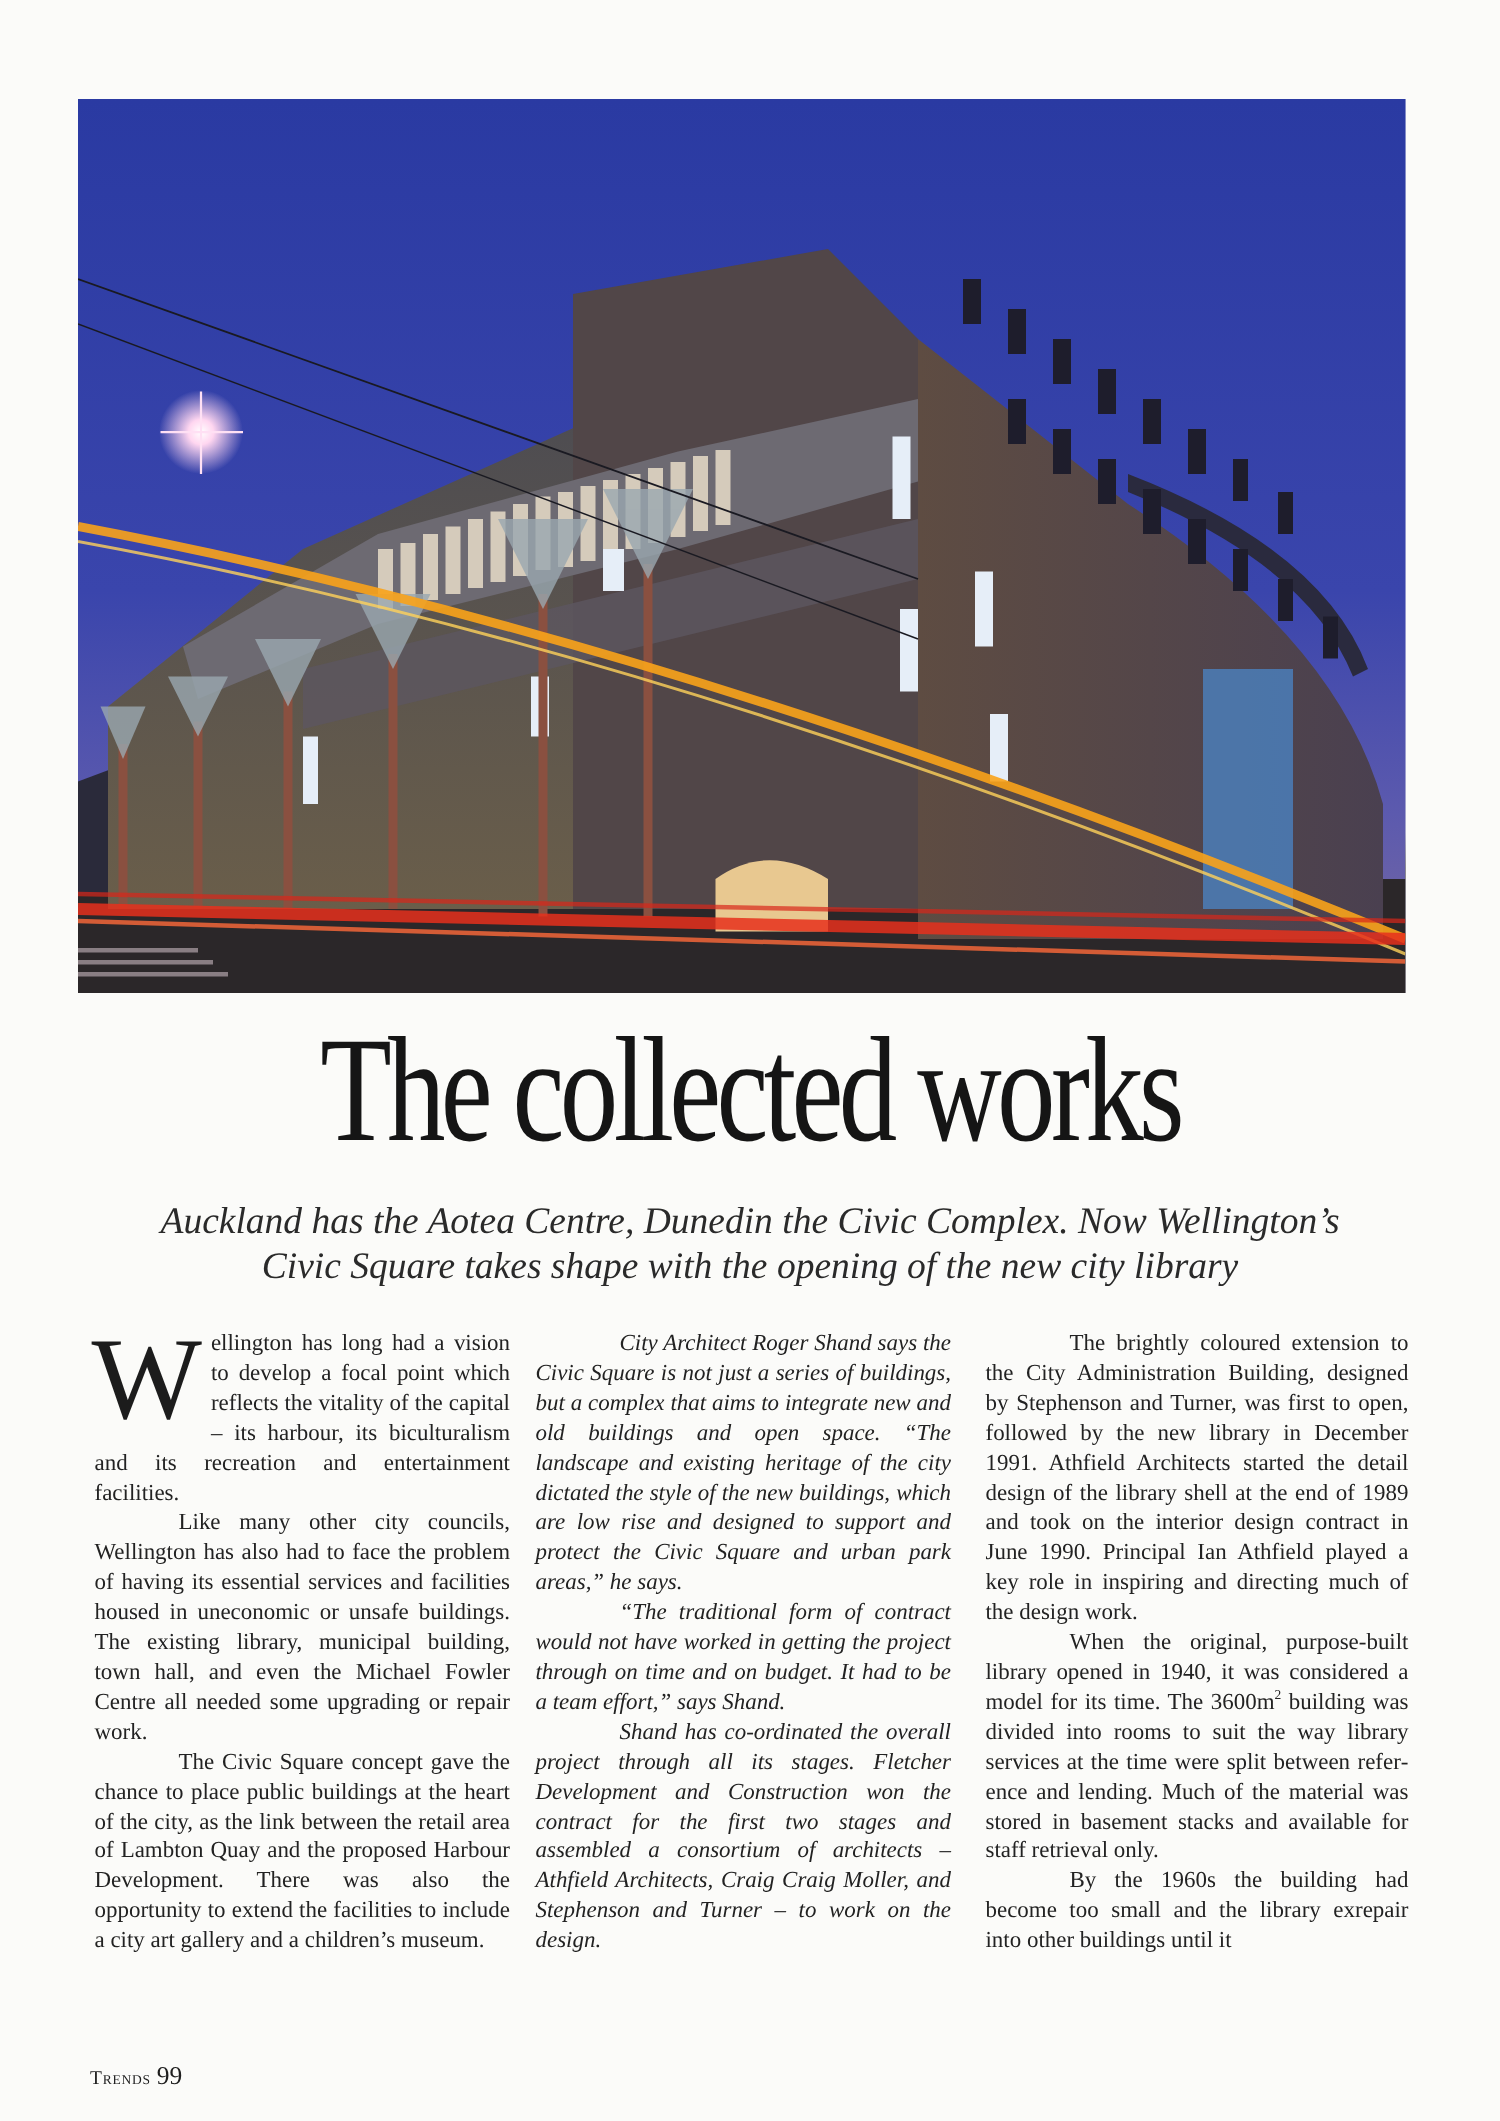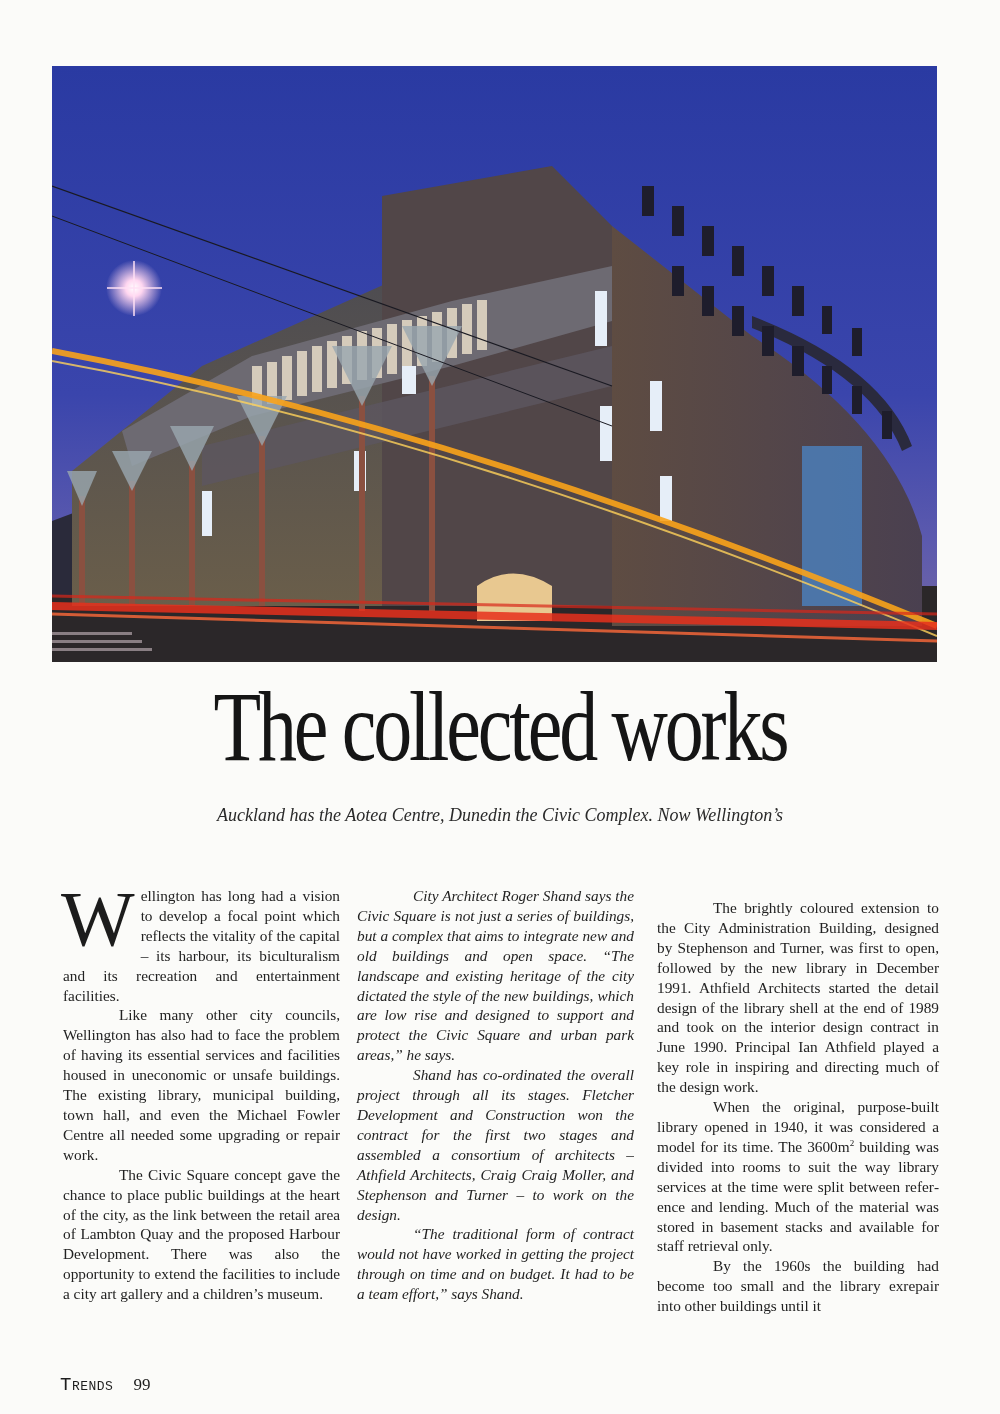--- a/index.html
+++ b/index.html
@@ -20,45 +20,45 @@
     .headline {
       position: absolute; left: 0; top: 672px; width: 1000px; text-align: center;
       font-family: "Liberation Serif", "DejaVu Serif", serif;
       font-size: 100px; line-height: 110px; letter-spacing: -4px;
       transform: scaleX(0.78); transform-origin: 50% 0;
       color: #151515; font-weight: normal;
     }
     .deck {
       position: absolute; left: 60px; top: 800px; width: 880px; text-align: center;
       font-family: "Liberation Serif", "DejaVu Serif", serif;
-      font-style: italic; font-size: 18px; line-height: 30px; color: #2a2a2a;
+      font-style: italic; font-size: 25px; line-height: 30px; color: #2a2a2a;
     }
     
     .col {
       position: absolute; top: 886px; width: 277px;
       font-size: 15.3px; line-height: 19.9px; text-align: justify;
       hyphens: manual; color: #222;
     }
     .col p { margin: 0; text-indent: 56px; }
     .col p.first { text-indent: 0; }
     .col1 { left: 63px; }
     .col2 { left: 357px; font-style: italic; }
-    .col3 { left: 657px; width: 282px; margin-top: 12px; }
+    .col3 { left: 657px; width: 282px; }
     .dropcap {
       float: left; font-size: 78px; line-height: 62px; margin: 2px 6px -4px -2px;
       color: #1c1c1c; font-family: "Liberation Serif", "DejaVu Serif", serif;
     }
     sup { font-size: 9px; line-height: 0; }
     
     .folio {
       position: absolute; left: 60px; top: 1374px;
       font-family: "Liberation Serif", "DejaVu Serif", serif;
       font-size: 17px; color: #1e1e1e;
     }
-    .folio .mag { font-variant: small-caps; font-size: 19px; letter-spacing: 0.5px; margin-right: 20px; font-family: Liberation Mono, monospace; }
+    .folio .mag { font-variant: small-caps; font-size: 13px; letter-spacing: 0.5px; margin-right: 4px; }
   </style>
 </head>
 <body>
 
 <div class="photo" title="Night exterior of the new Wellington city library with palm-tree columns and light trails from passing traffic">
   <svg viewBox="0 0 885 596" preserveAspectRatio="none">
     <defs>
       <linearGradient id="sky" x1="0" y1="0" x2="0" y2="1">
         <stop offset="0" stop-color="#2a3aa2"></stop>
         <stop offset="0.55" stop-color="#3a45ac"></stop>
@@ -182,32 +182,33 @@
         <rect x="0" y="574" width="90" height="3"></rect>
       <rect x="0" y="582" width="100" height="3"></rect>
     </g>
   </svg>
 </div>
 
 <h1 class="headline" style="margin:0;">The collected works</h1>
 
 <div class="deck">
   <div>Auckland has the Aotea Centre, Dunedin the Civic Complex. Now Wellington’s</div>
+  <div>Civic Square takes shape with the opening of the new city library</div>
 </div>
 
 <div class="col col1">
   <p class="first"><span class="dropcap">W</span><span>ellington has long had a vision to develop a focal point which reflects the vi­tality of the capital – its harbour, its biculturalism and its recreation and entertainment facilities.</span></p>
   <p>Like many other city councils, Wellington has also had to face the problem of having its essential serv­ices and facilities housed in uneco­nomic or unsafe buildings. The existing library, municipal building, town hall, and even the Michael Fowler Centre all needed some up­grading or repair work.</p>
   <p>The Civic Square concept gave the chance to place public buildings at the heart of the city, as the link be­tween the retail area of Lambton Quay and the proposed Harbour Develop­ment. There was also the opportunity to extend the facilities to include a city art gallery and a children’s museum.</p>
 </div>
 
 <div class="col col2">
   <p>City Architect Roger Shand says the Civic Square is not just a series of buildings, but a complex that aims to integrate new and old buildings and open space. “The landscape and exist­ing heritage of the city dictated the style of the new buildings, which are low rise and designed to support and protect the Civic Square and urban park areas,” he says.</p>
+  <p>“The traditional form of con­tract would not have worked in get­ting the project through on time and on budget. It had to be a team effort,” says Shand.</p>
   <p>Shand has co-ordinated the overall project through all its stages. Fletcher Development and Construc­tion won the contract for the first two stages and assembled a consortium of architects – Athfield Architects, Craig Craig Moller, and Stephenson and Turner – to work on the design.</p>
-  <p>“The traditional form of con­tract would not have worked in get­ting the project through on time and on budget. It had to be a team effort,” says Shand.</p>
 </div>
 
 <div class="col col3">
   <p>The brightly coloured extension to the City Administration Building, designed by Stephenson and Turner, was first to open, followed by the new library in December 1991. Athfield Architects started the detail design of the library shell at the end of 1989 and took on the interior design contract in June 1990. Principal Ian Athfield played a key role in inspiring and directing much of the design work.</p>
   <p><span>When the original, purpose-built library opened in 1940, it was considered a model for its time. The 3600m</span><sup>2</sup><span> building was divided into rooms to suit the way library services at the time were split between refer­ence and lending. Much of the mate­rial was stored in basement stacks and available for staff retrieval only.</span></p>
   <p>By the 1960s the building had become too small and the library ex­repair into other buildings until it</p>
 </div>
 
 <div class="folio">
   <span class="mag">Trends</span><span>99</span>

